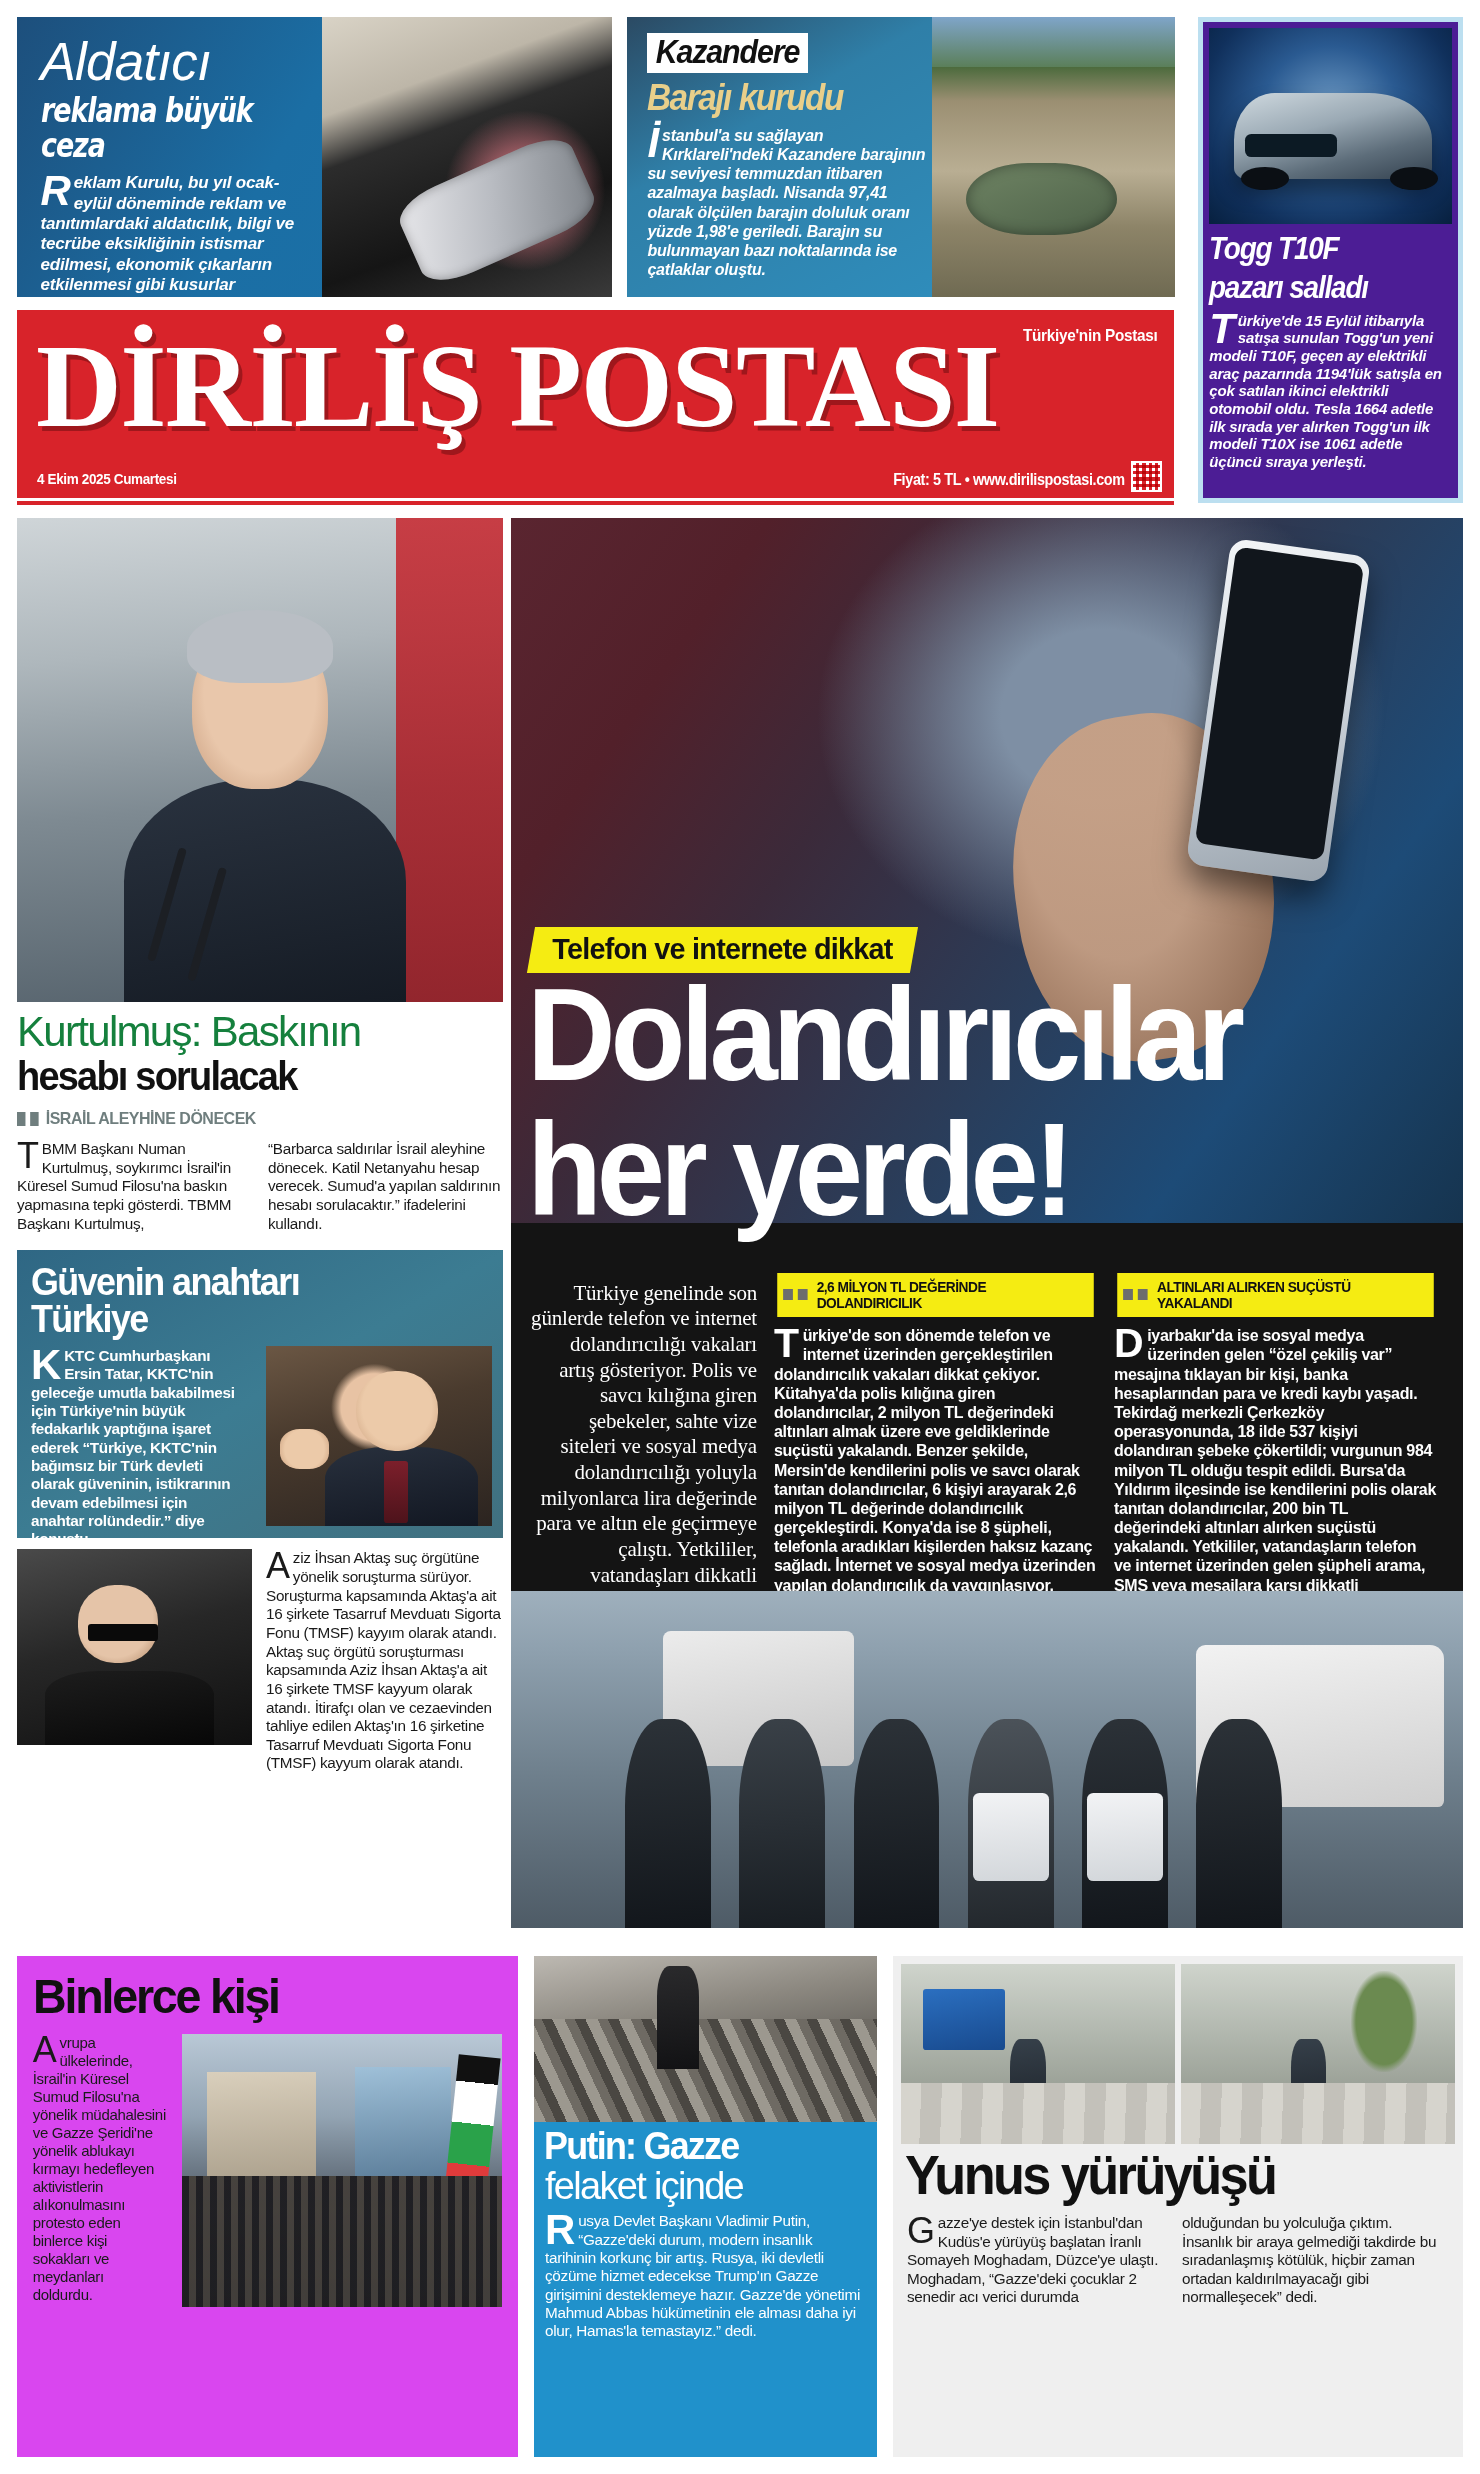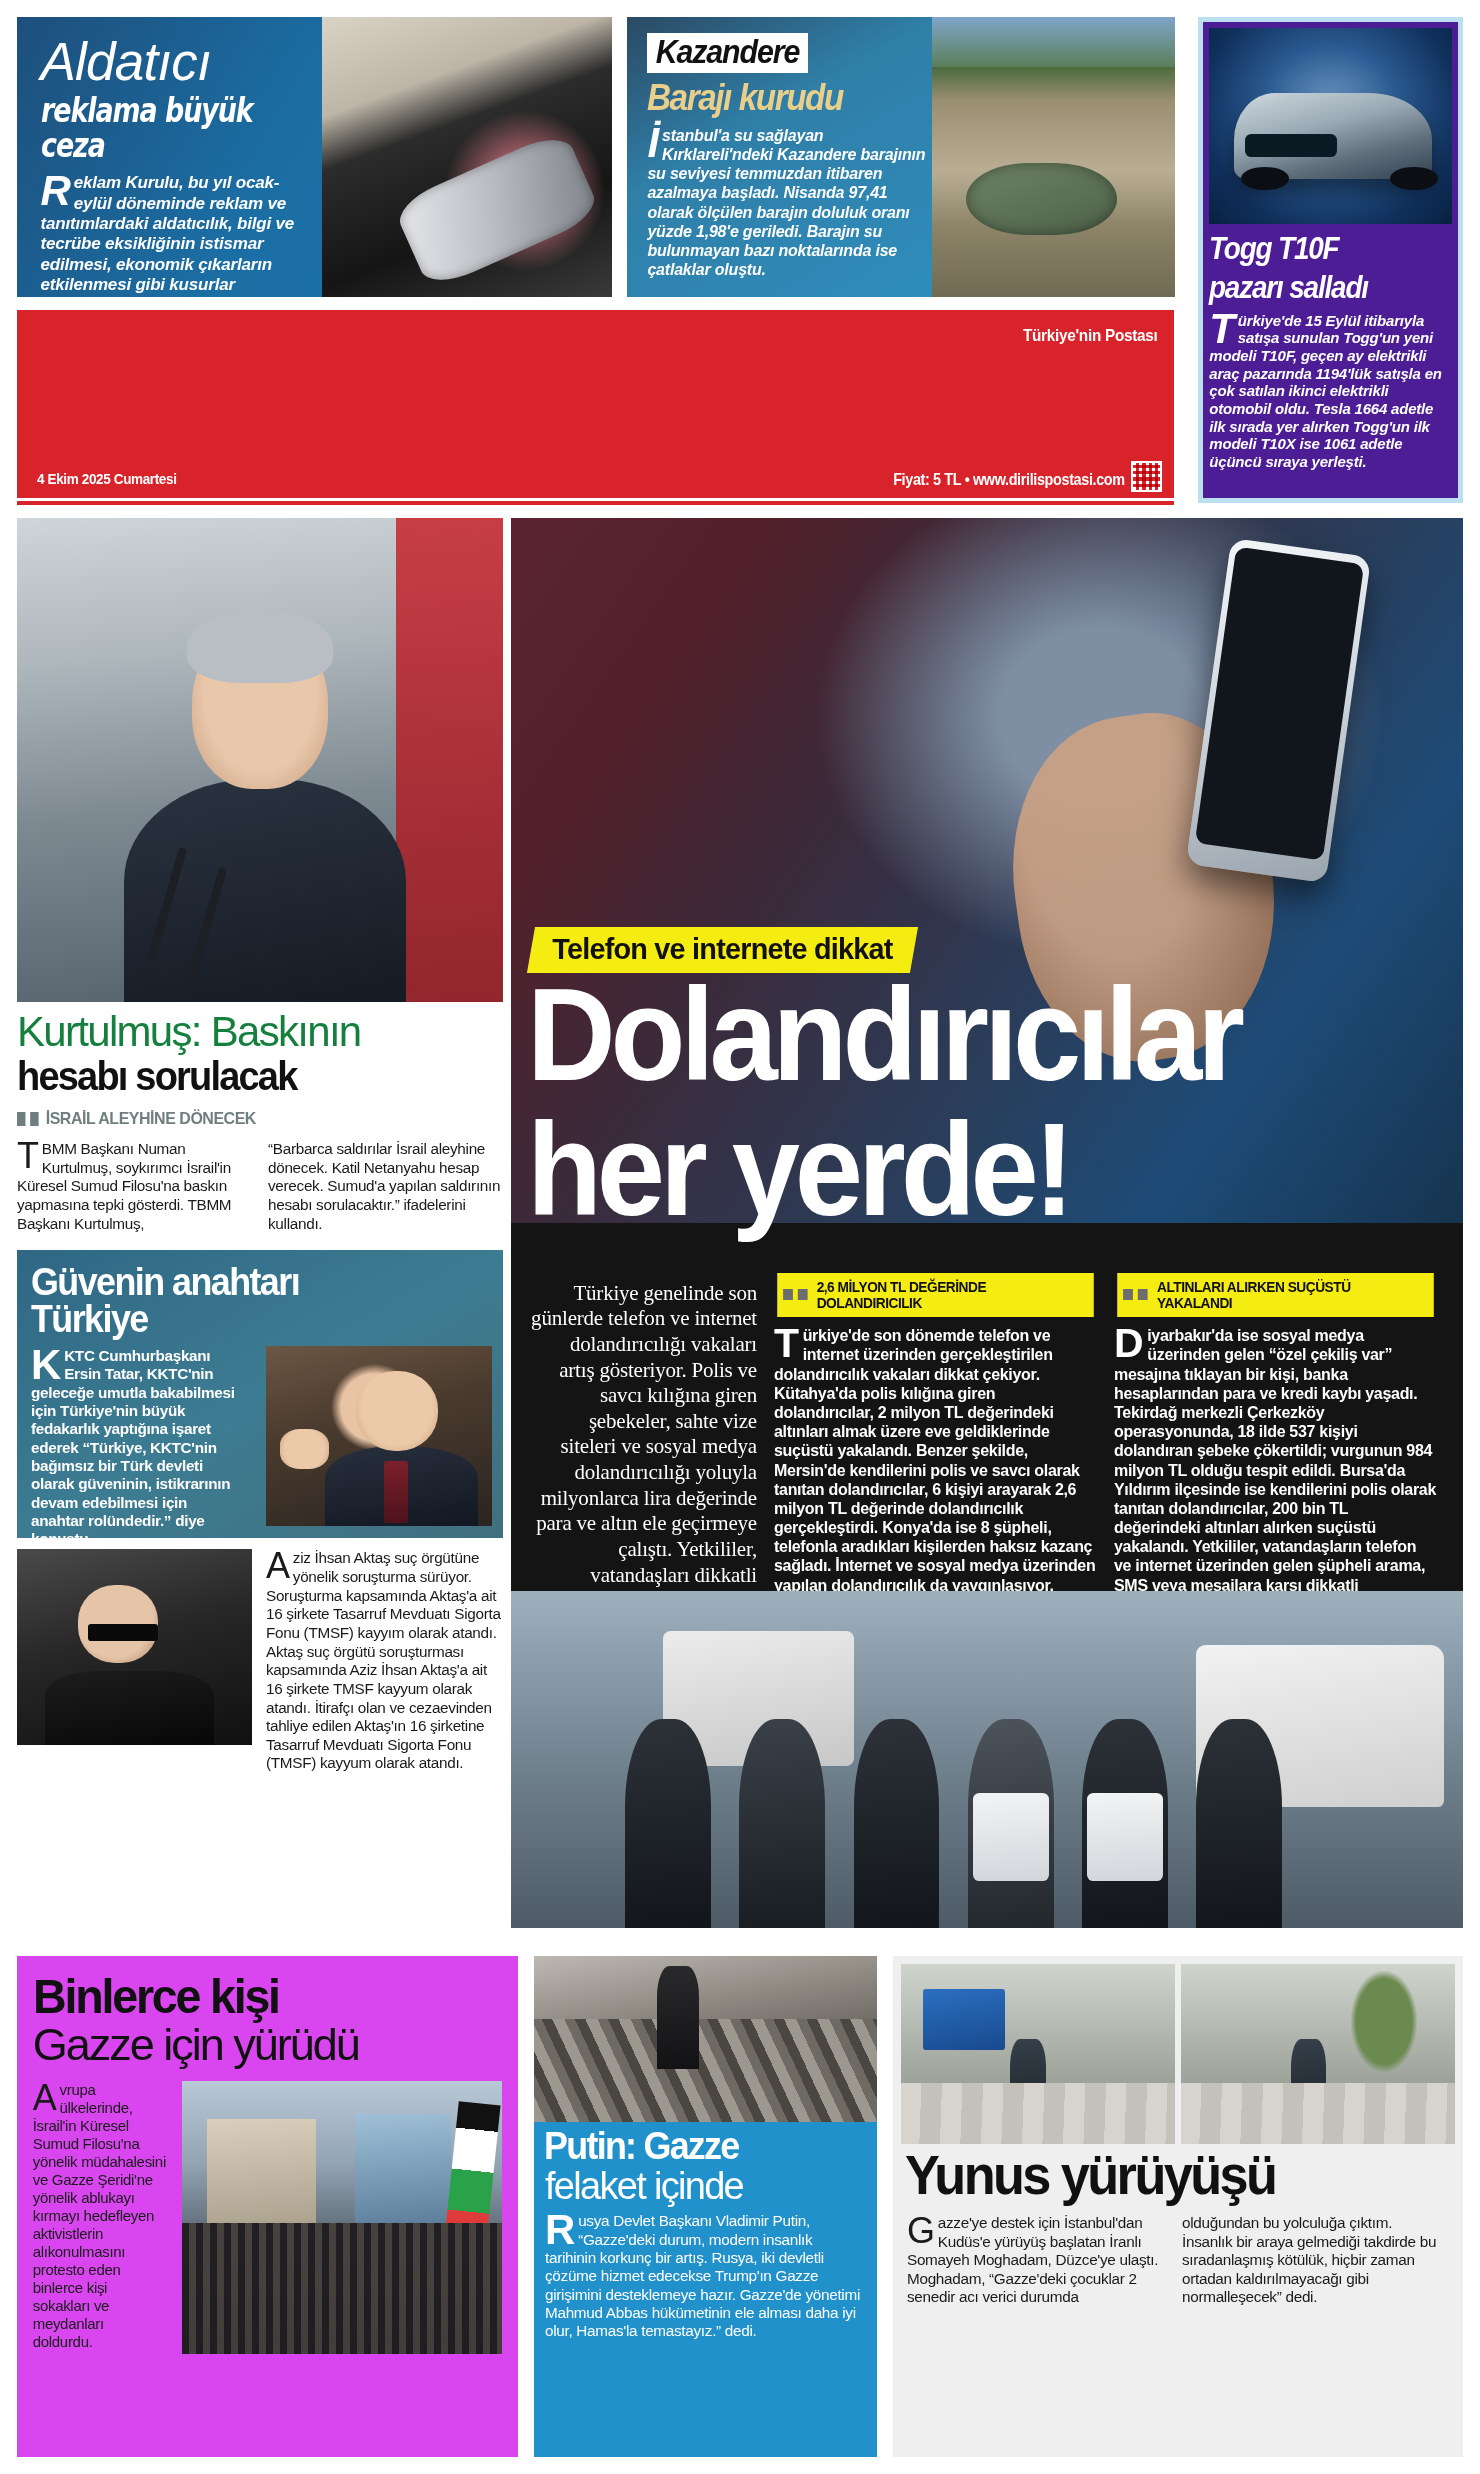--- a/index.html
+++ b/index.html
@@ -493,20 +493,21 @@
           <div class="togg-car"></div>
         </div>
       <div class="togg-h">Togg T10F</div>
       <div class="togg-h">pazarı salladı</div>
       <div class="togg-body"><span class="dropcap-w">T</span><span>ürkiye'de 15 Eylül itibarıyla satışa sunulan Togg'un yeni modeli T10F, geçen ay elektrikli araç pazarında 1194'lük satışla en çok satılan ikinci elektrikli otomobil oldu. Tesla 1664 adetle ilk sırada yer alırken Togg'un ilk modeli T10X ise 1061 adetle üçüncü sıraya yerleşti.</span></div>
     </div>
   </div>
 
   <div class="masthead">
     <div class="mast-tag">Türkiye'nin Postası</div>
+    <div class="mast-title">DİRİLİŞ POSTASI</div>
     <div class="mast-date">4 Ekim 2025 Cumartesi</div>
     <div class="mast-price">Fiyat: 5 TL  • www.dirilispostasi.com</div>
     <div class="qr"></div>
   </div>
   <div class="mast-rule"></div>
 
   <div class="col-left">
 
     <div class="kurt-photo">
       <div class="flag"></div>
@@ -595,21 +596,20 @@
       <div class="officer o6"></div>
       <div class="vest v1"></div>
       <div class="vest v2"></div>
     </div>
   </div>
 
   <div class="bottom">
 
     <div class="bot-left">
       <div class="bl-h1">Binlerce kişi</div>
-      <div class="bl-h2">Gazze için yürüdü</div>
       <div class="bl-wrap">
         <div class="bl-text"><span class="dc">A</span><span>vrupa ülkelerinde, İsrail'in Küresel Sumud Filosu'na yönelik müdahalesini ve Gazze Şeridi'ne yönelik ablukayı kırmayı hedefleyen aktivistlerin alıkonulmasını protesto eden binlerce kişi sokakları ve meydanları doldurdu.</span></div>
         <div class="bl-ph">
           <div class="bld"></div>
           <div class="bld2"></div>
           <div class="flagp"></div>
           <div class="crowd"></div>
         </div>
       </div>
     </div>

